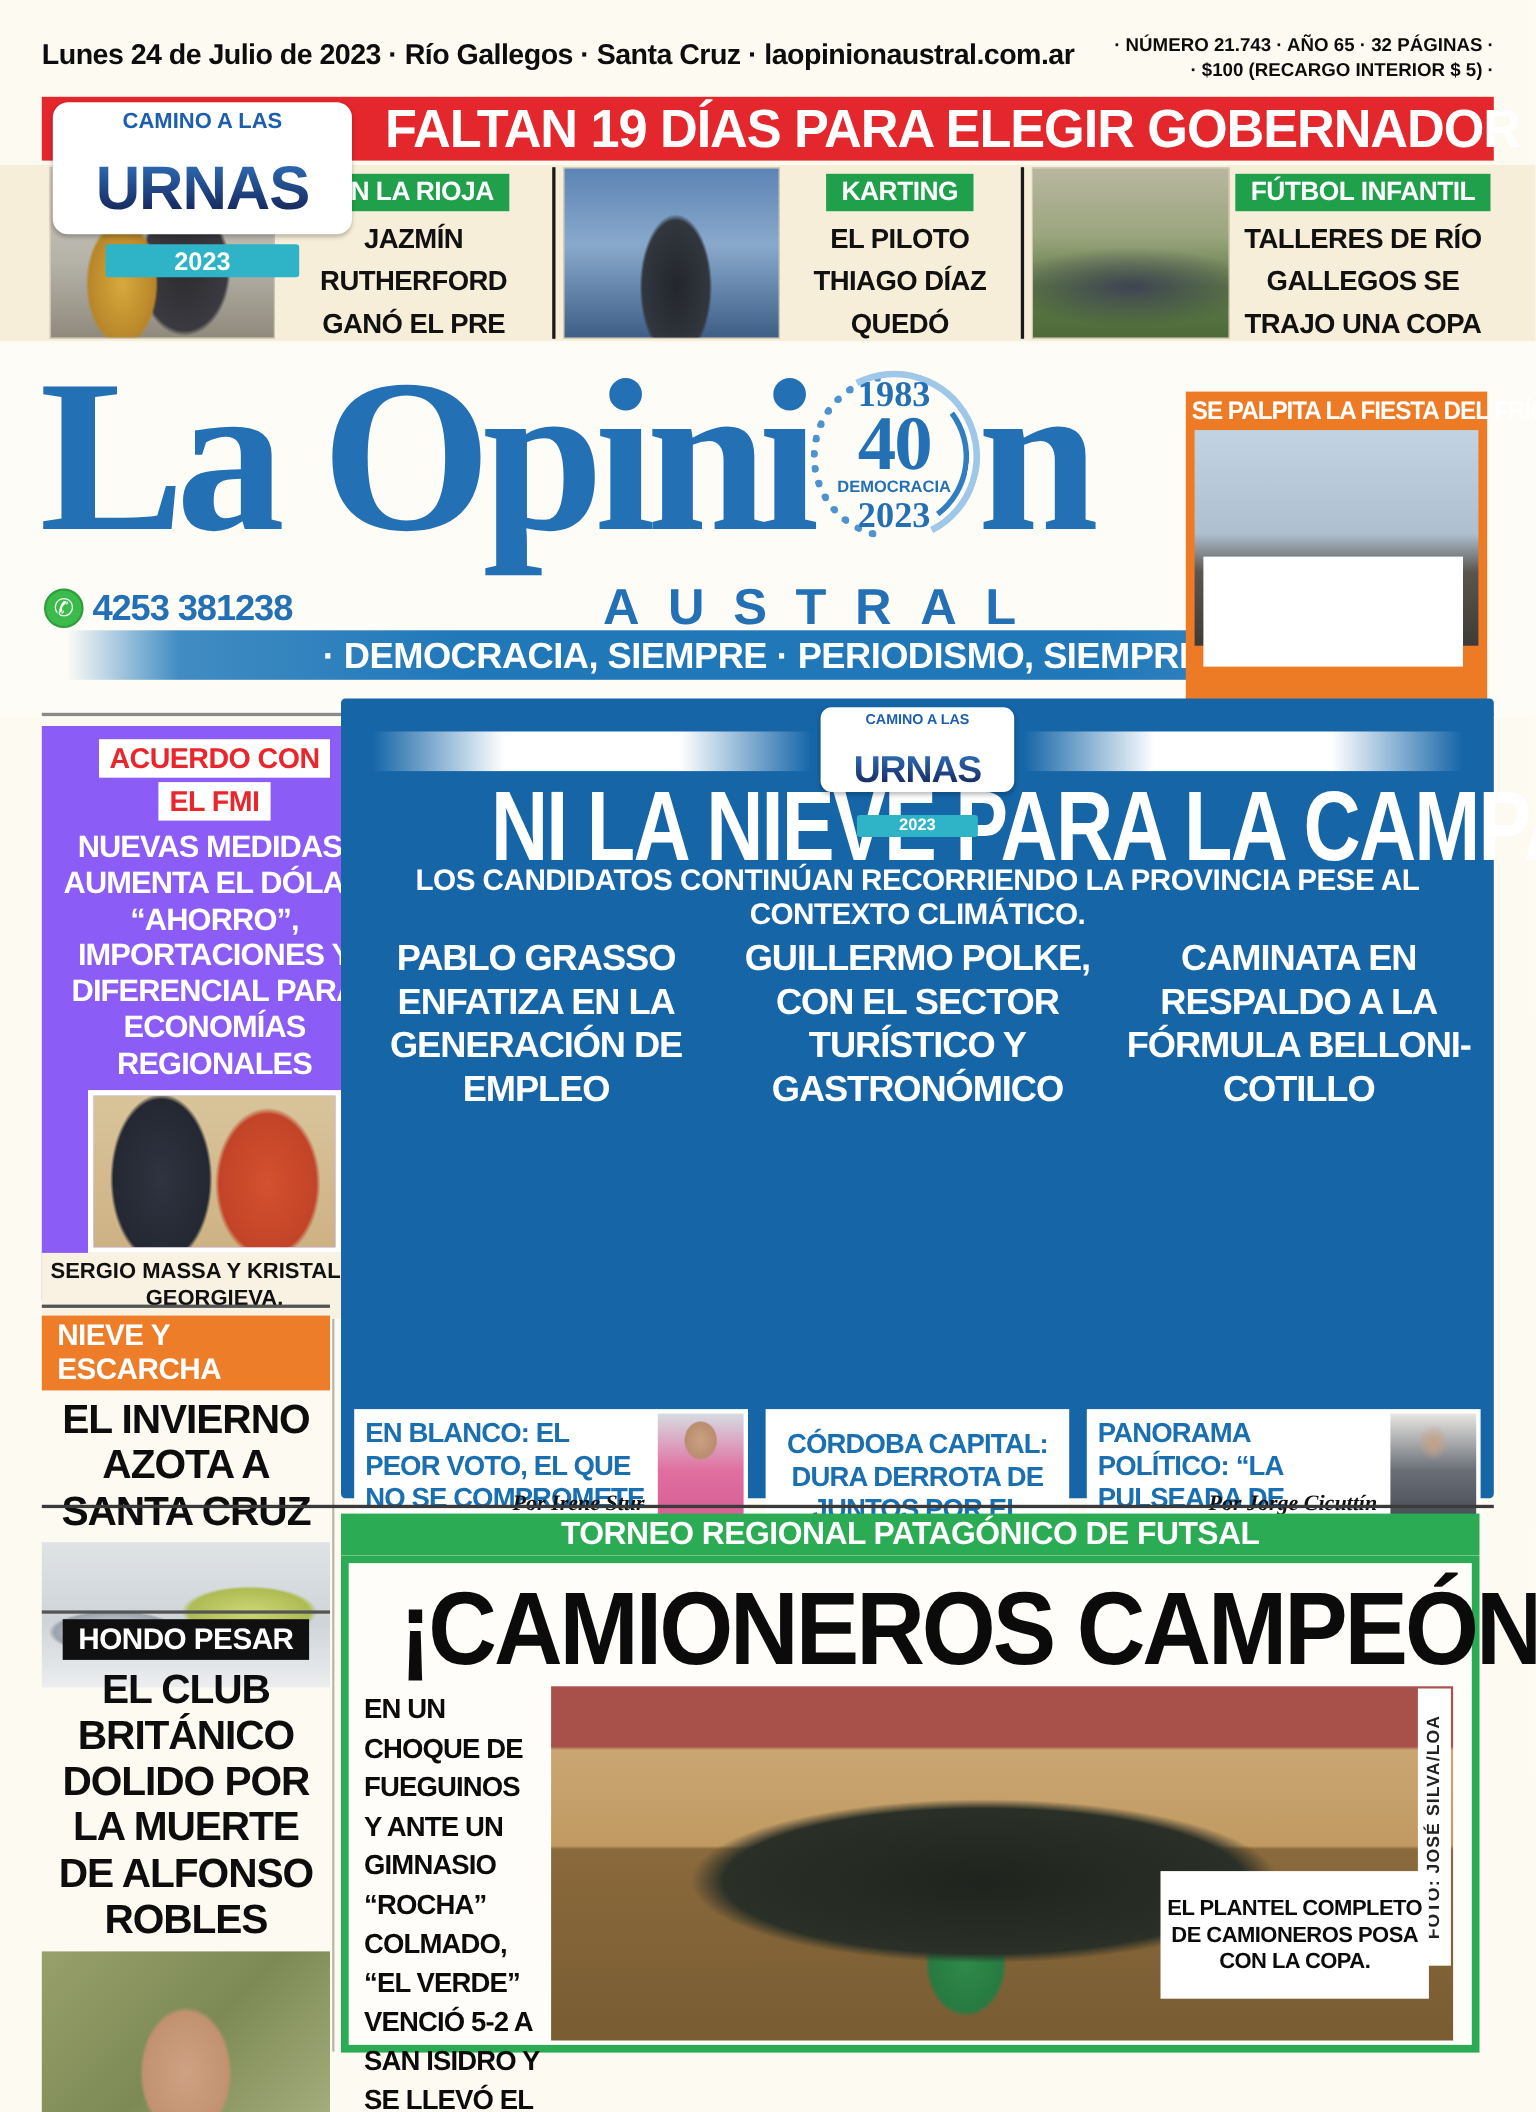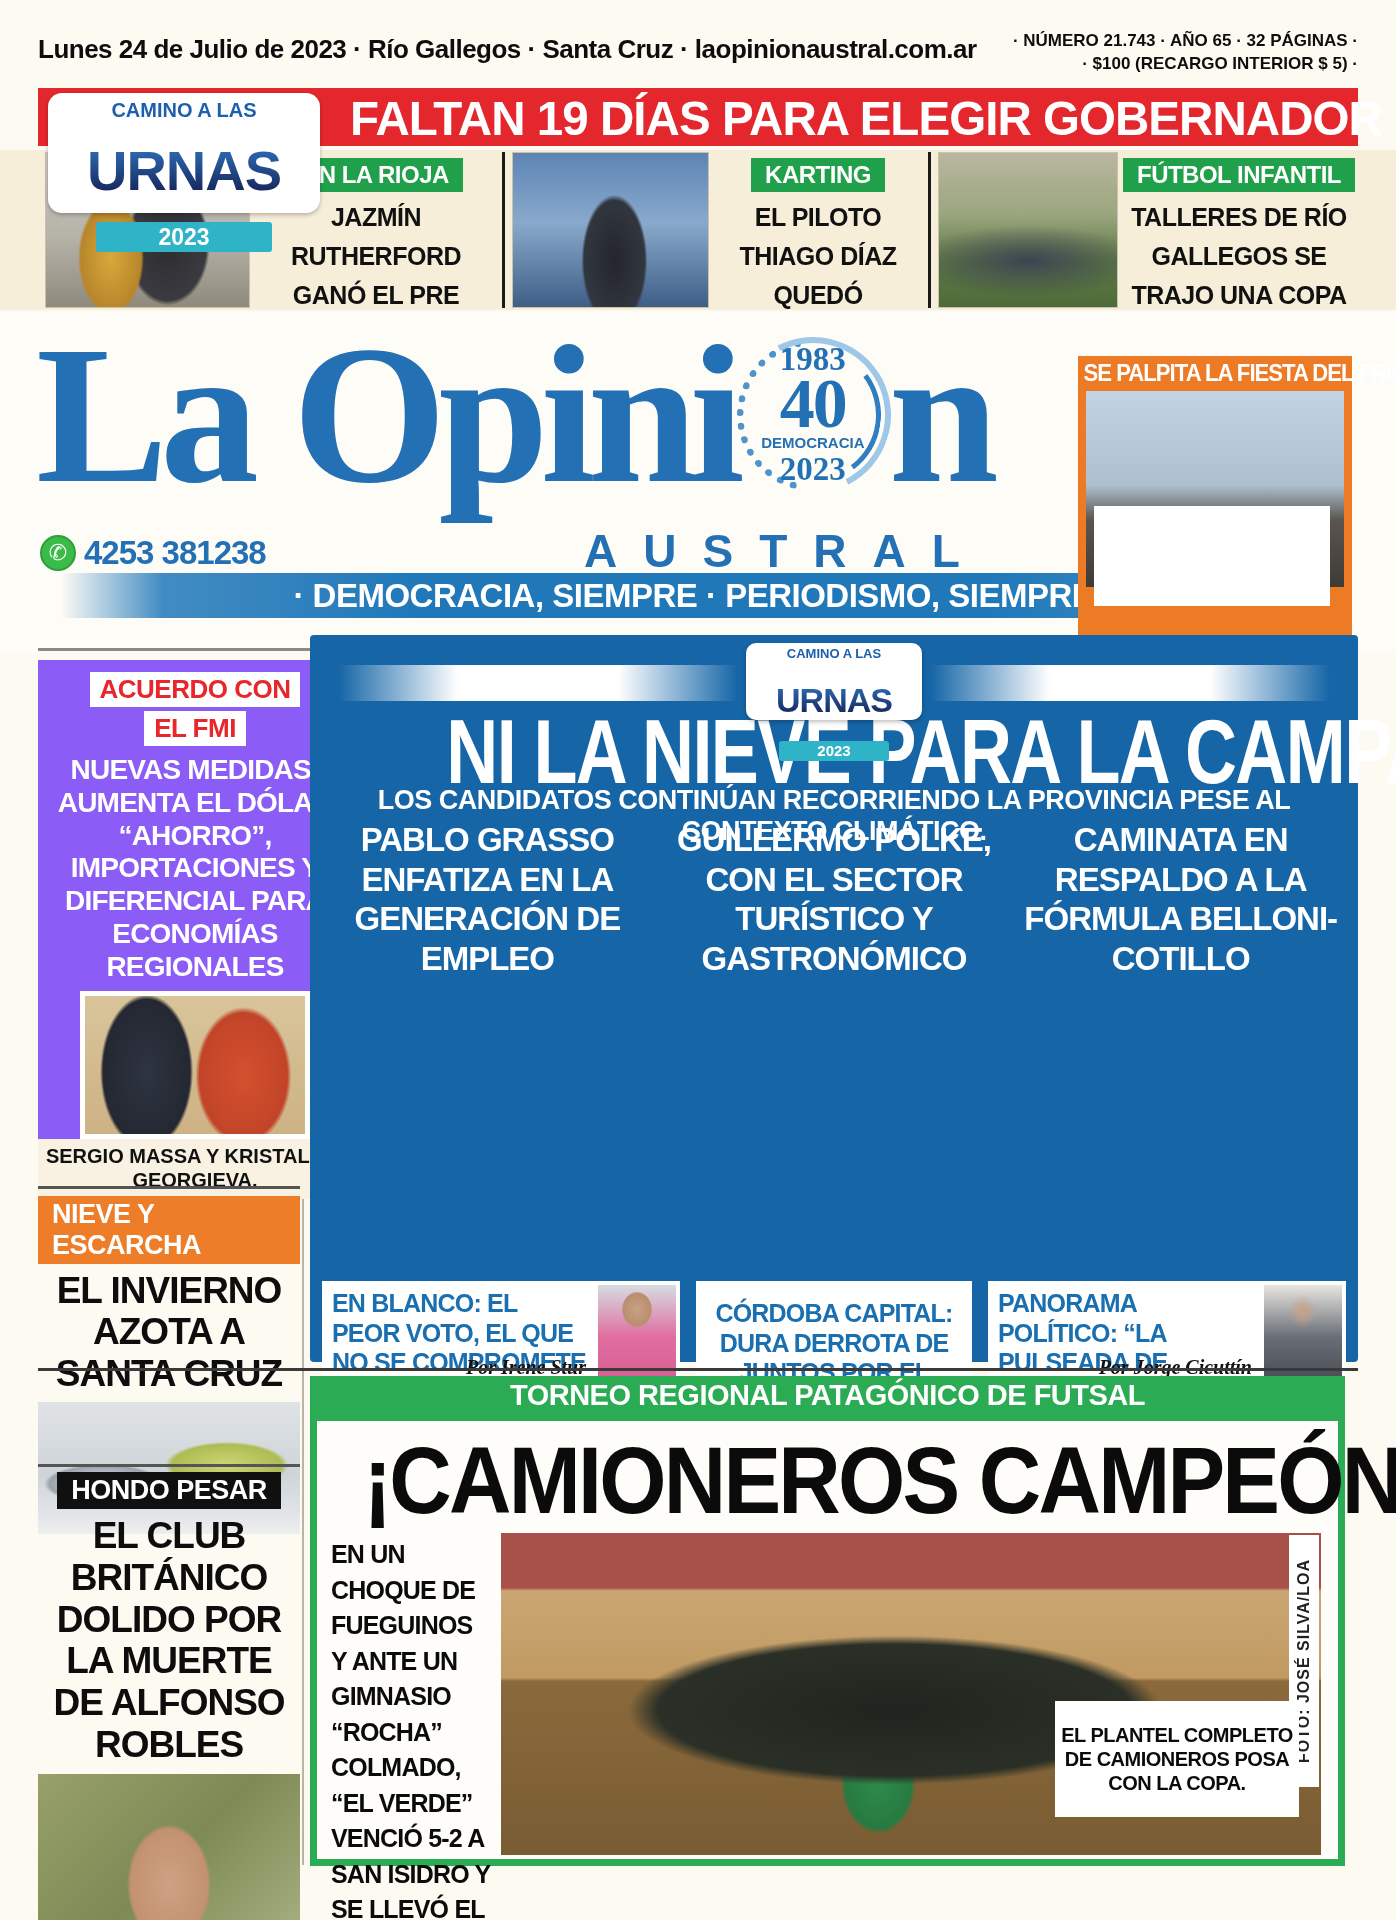--- a/index.html
+++ b/index.html
@@ -53,21 +53,21 @@
   .emblem .laurel{position:absolute;inset:0;border:7px dotted #4e93cd;border-radius:50%;
         clip-path:polygon(0 0,42% 0,42% 100%,0 100%);}
   .emblem .e1983{position:absolute;top:2px;left:0;right:0;text-align:center;font-size:33px;letter-spacing:0;}
   .emblem .e40{position:absolute;top:30px;left:0;right:0;text-align:center;font-size:70px;letter-spacing:-2px;line-height:1;}
   .emblem .edem{position:absolute;top:96px;left:0;right:0;text-align:center;font-family:"Liberation Sans",sans-serif;
         font-size:15px;font-weight:700;letter-spacing:0;}
   .emblem .e2023{position:absolute;top:112px;left:0;right:0;text-align:center;font-size:33px;letter-spacing:0;}
   .phone{left:40px;top:534px;display:flex;align-items:center;gap:8px;}
   .wa{width:36px;height:36px;border-radius:50%;background:#3bbb49;color:#fff;display:flex;align-items:center;justify-content:center;font-size:22px;border:2px solid #2f9e3c;box-sizing:border-box;}
   .phone .num{font-size:33px;font-weight:700;color:#2470b4;letter-spacing:-1px;}
-  .austral{left:532px;top:524px;width:480px;text-align:center;font-size:46px;font-weight:700;color:#2470b4;letter-spacing:26px;text-indent:26px;}
+  .austral{left:496px;top:524px;width:480px;text-align:center;font-size:46px;font-weight:700;color:#2470b4;letter-spacing:26px;text-indent:26px;}
   .slogan{left:60px;top:573px;width:1286px;height:45px;display:flex;align-items:center;justify-content:center;
       background:linear-gradient(90deg,rgba(32,120,185,0) 0%,rgba(32,120,185,.85) 8%,#2078b9 28%,#2078b9 72%,rgba(32,120,185,.85) 92%,rgba(32,120,185,0) 100%);}
   .slogan span{color:#fff;font-size:33px;font-weight:800;letter-spacing:-0.5px;}
 
   
   .fiesta{left:1078px;top:356px;width:274px;height:288px;background:#ed7b26;padding:0;box-sizing:border-box;}
   .fiesta .ft{margin-top:4px;text-align:center;color:#fff;font-weight:800;font-size:23px;letter-spacing:-1px;white-space:nowrap;transform:scaleX(.96);}
   .fiesta .fphoto{margin:4px auto 0;width:258px;height:196px;}
   .fiesta .fcap{margin-top:4px;text-align:center;color:#fff;font-weight:800;font-size:17px;line-height:1.18;letter-spacing:-0.3px;padding:0 2px;}
 
@@ -93,21 +93,21 @@
   
   .ebox{left:310px;top:635px;width:1048px;height:727px;background:#1565a7;border-radius:4px;}
   .ebadge-row{position:absolute;left:0;top:8px;width:100%;height:80px;}
   .wbar{position:absolute;top:22px;height:36px;background:linear-gradient(90deg,rgba(255,255,255,0),#fff 30%,#fff 70%,rgba(255,255,255,0));}
   .wbar.l{left:28px;width:400px;}
   .wbar.r{right:28px;width:400px;}
   .ehead{position:absolute;left:0;top:66px;width:100%;text-align:center;}
   .ehead span{display:inline-block;font-size:90px;font-weight:800;color:#fff;letter-spacing:-2px;white-space:nowrap;
       transform:scaleX(.8);transform-origin:50% 50%;}
   .esub{position:absolute;left:0;top:150px;width:100%;text-align:center;color:#fff;font-size:27px;font-weight:800;letter-spacing:-0.5px;}
-  .ecols{position:absolute;left:12px;top:185px;width:1024px;display:flex;gap:16px;}
+  .ecols{position:absolute;left:12px;top:216px;width:1024px;display:flex;gap:16px;}
   .ecol{flex:1;color:#fff;font-weight:800;font-size:33px;line-height:1.2;text-align:center;letter-spacing:-1px;}
   .ephotos{position:absolute;left:12px;top:352px;width:1024px;display:flex;gap:16px;}
   .ephoto{flex:1;height:280px;position:relative;}
   .eloc{position:absolute;top:0;right:0;background:#e32127;color:#fff;font-weight:800;font-size:20px;padding:4px 10px;letter-spacing:-0.5px;}
   .ecards{position:absolute;left:12px;top:646px;width:1024px;display:flex;gap:16px;}
   .ecard{flex:1;background:#fff;height:102px;position:relative;padding:8px 10px;box-sizing:border-box;}
   .ecard .ch{color:#1a6fb0;font-weight:800;font-size:25px;line-height:1.18;letter-spacing:-0.8px;}
   .ecard .by{position:absolute;right:10px;bottom:4px;font-family:"Liberation Serif",serif;font-style:italic;font-weight:700;font-size:20px;color:#111;}
   .ecard .cph{position:absolute;right:4px;top:4px;width:78px;height:94px;}
   .ecard.haspic{padding-right:92px;}

